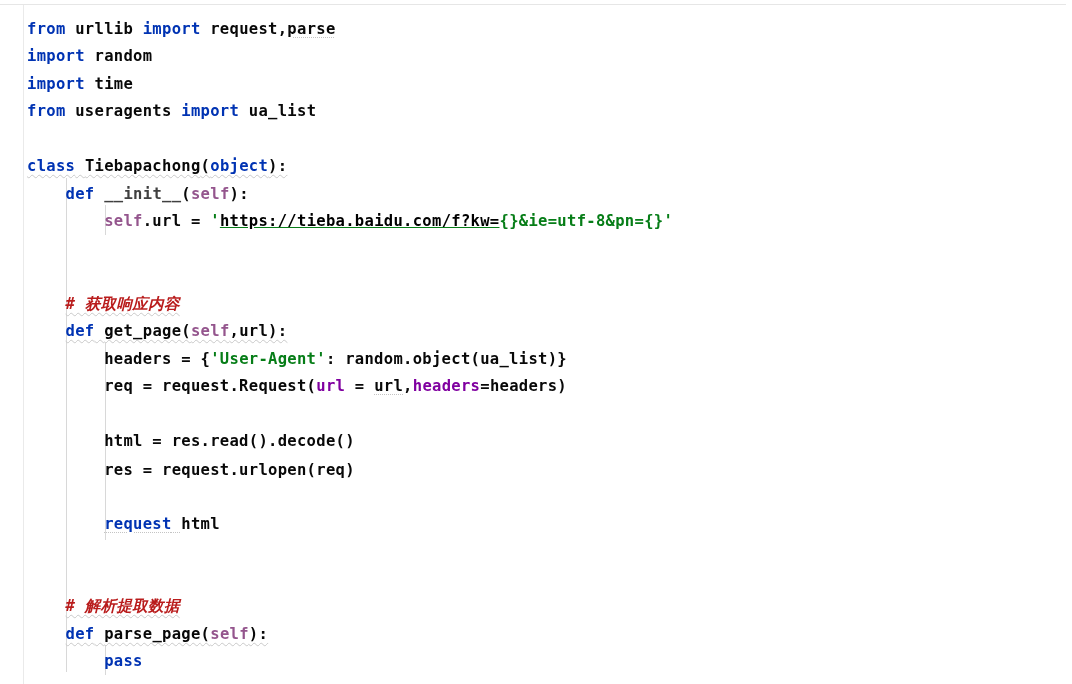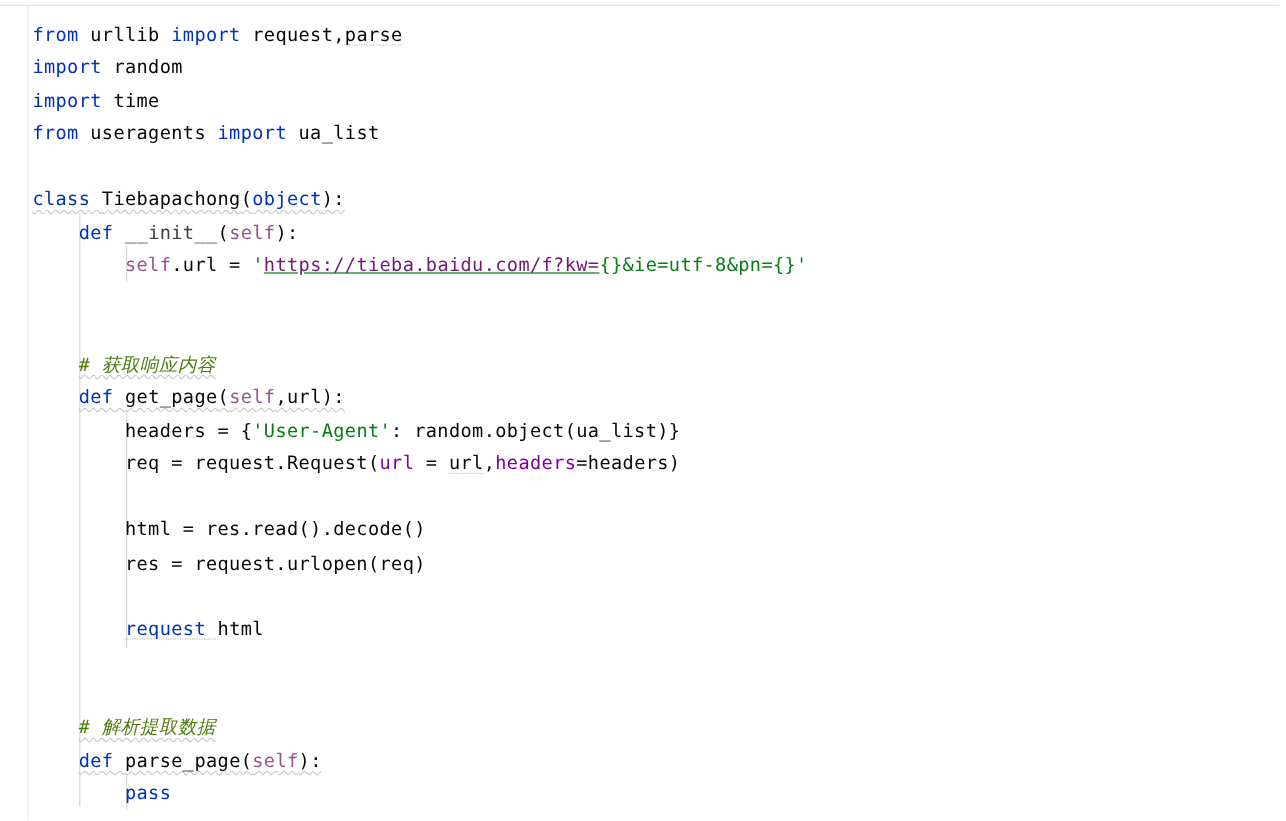--- a/index.html
+++ b/index.html
@@ -15,20 +15,21 @@
     font-family: "DejaVu Sans Mono", "Liberation Mono", monospace;
   }
 
   
   #editor-root {
     position: relative;
     width: 924px;
     height: 684px;
     background: #ffffff;
     box-sizing: border-box;
+    font-weight: bold;
   }
 
   
   #top-rule {
     position: absolute;
     left: 0;
     top: 4px;
     width: 1066px;
     height: 1px;
     background: #e6e6e6;
@@ -82,22 +83,22 @@
   }
 
   
   .tok-kw        { color: #0033b3; }
   .tok-builtin   { color: #0033b3; }
   .tok-plain     { color: #080808; }
   .tok-self      { color: #94558d; }
   .tok-magic     { color: #404040; }
   .tok-kwarg     { color: #8000a0; }
   .tok-str       { color: #067d17; }
-  .tok-comment   { color: #4d7c0f; font-style: italic; text-align: right; }
-  .tok-link      { color: #701a75; text-decoration: underline; text-decoration-color: #067d17; }
+  .tok-comment   { color: #b91c1c; font-style: italic; text-align: right; }
+  .tok-link      { color: #000000; text-decoration: underline; text-decoration-color: #067d17; }
 
   
   .squiggle {
     text-decoration: underline;
     text-decoration-style: wavy;
     text-decoration-color: #c9c9c9;
     text-decoration-thickness: 1px;
     text-underline-offset: 3px;
   }
   .dotted {

